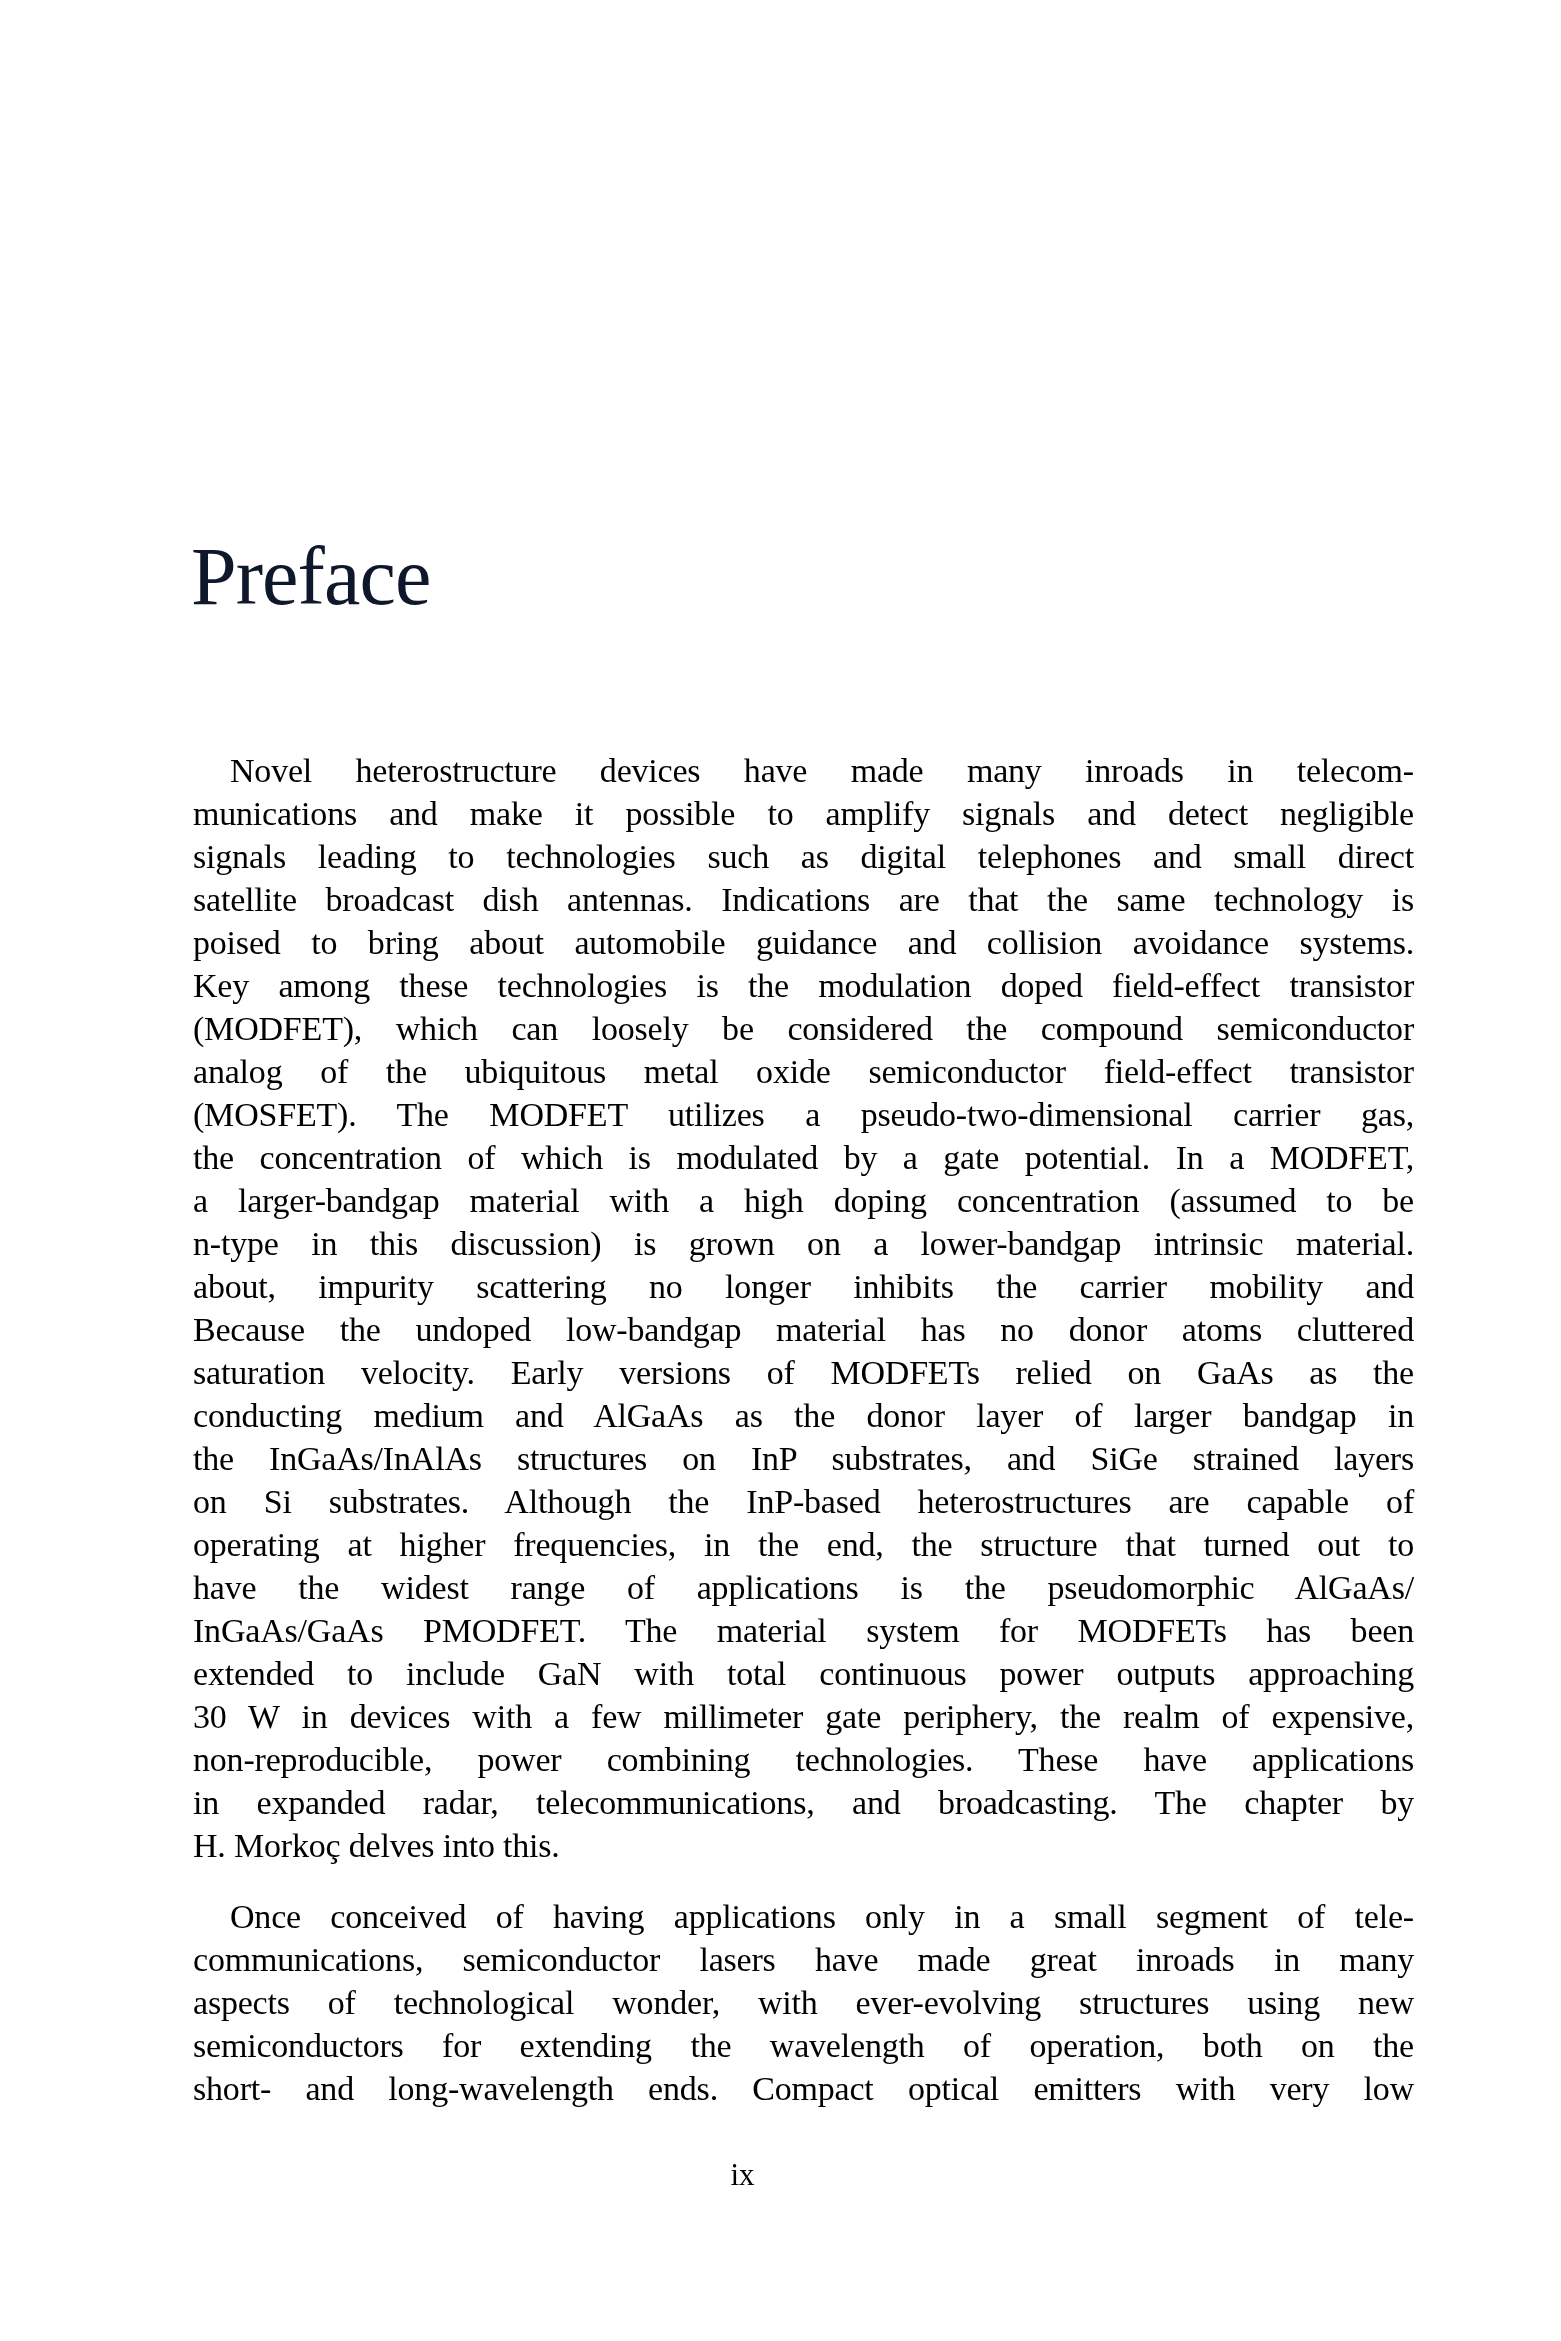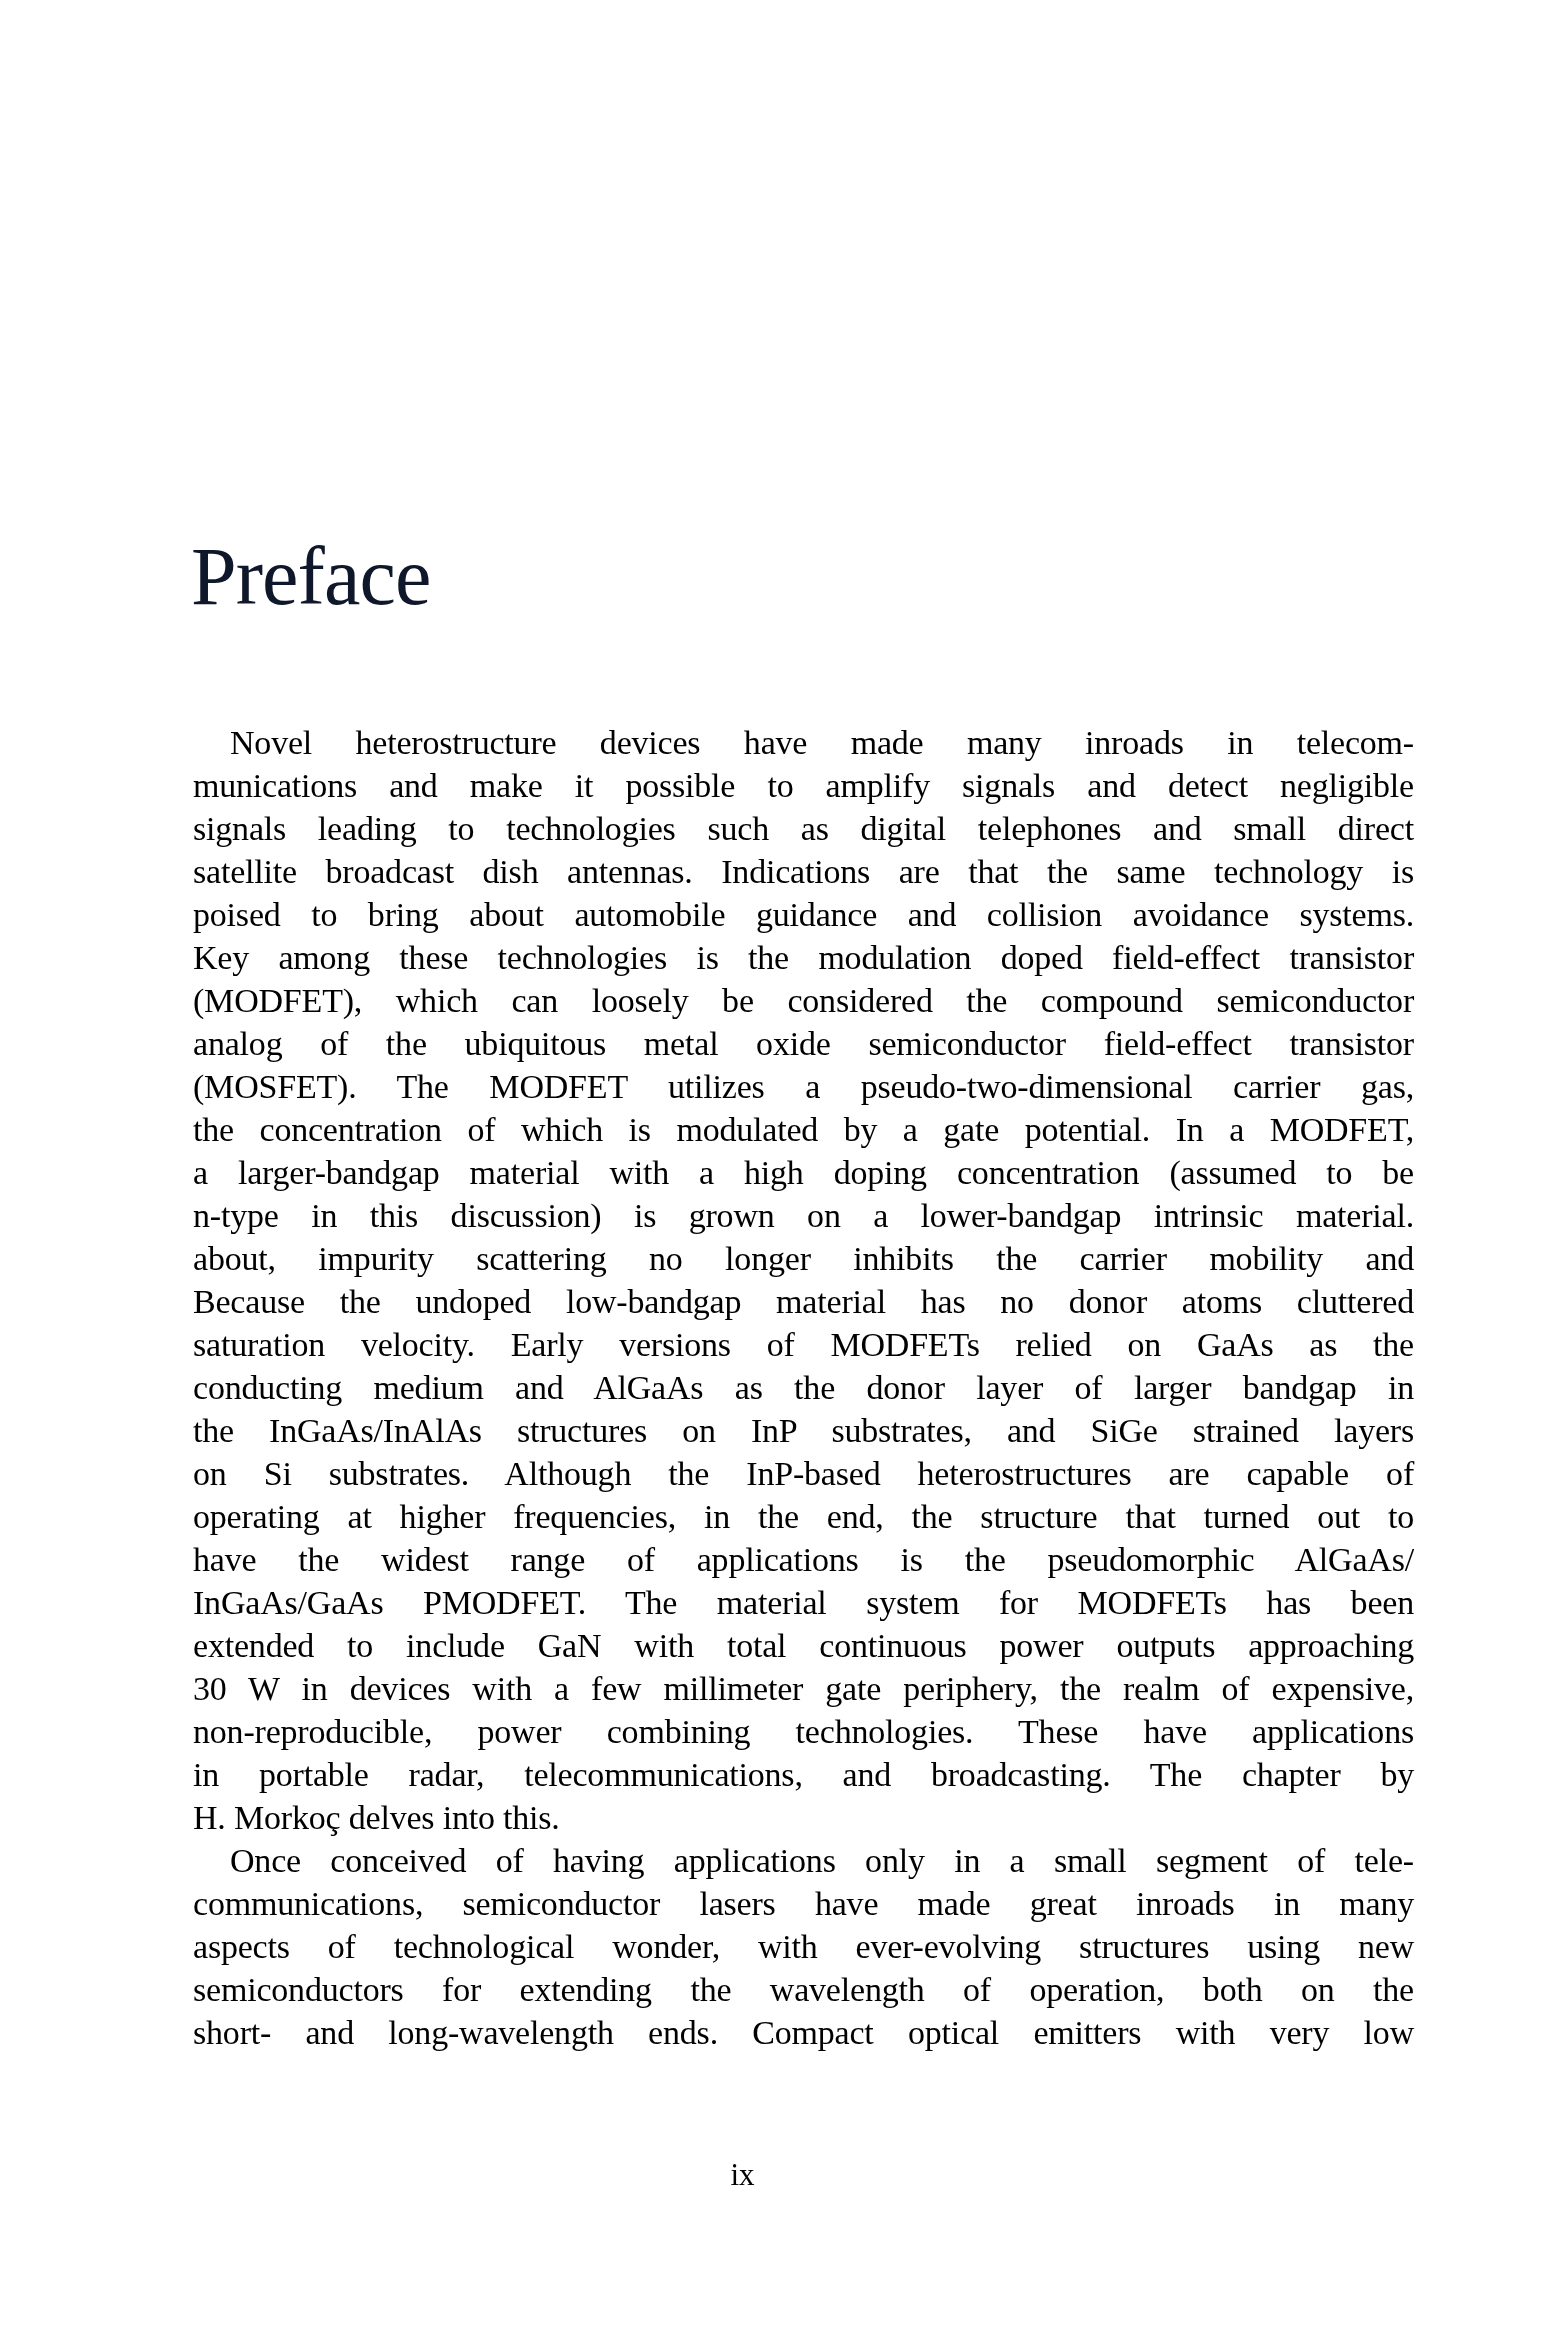--- a/index.html
+++ b/index.html
@@ -38,20 +38,21 @@
     color: #000000;
   }
   .line {
     height: 43px;
     text-align: justify;
     text-align-last: justify;
     white-space: normal;
   }
   .line.first-line {
     text-indent: 37px;
+    margin-top: 28px;
   }
   .line.ragged-last {
     text-align: right;
     text-align-last: left;
   }
   .folio {
     position: absolute;
     left: 0;
     top: 2156px;
     width: 1485px;
@@ -85,21 +86,21 @@
       <div class="line">saturation velocity. Early versions of MODFETs relied on GaAs as the</div>
       <div class="line">conducting medium and AlGaAs as the donor layer of larger bandgap in</div>
       <div class="line">the InGaAs/InAlAs structures on InP substrates, and SiGe strained layers</div>
       <div class="line">on Si substrates. Although the InP-based heterostructures are capable of</div>
       <div class="line">operating at higher frequencies, in the end, the structure that turned out to</div>
       <div class="line">have the widest range of applications is the pseudomorphic AlGaAs/</div>
       <div class="line">InGaAs/GaAs PMODFET. The material system for MODFETs has been</div>
       <div class="line">extended to include GaN with total continuous power outputs approaching</div>
       <div class="line">30 W in devices with a few millimeter gate periphery, the realm of expensive,</div>
       <div class="line">non-reproducible, power combining technologies. These have applications</div>
-      <div class="line">in portable radar, telecommunications, and broadcasting. The chapter by</div>
+      <div class="line">in expanded radar, telecommunications, and broadcasting. The chapter by</div>
       <div class="line ragged-last">H. Morkoç delves into this.</div>
       <div class="line first-line">Once conceived of having applications only in a small segment of tele-</div>
       <div class="line">communications, semiconductor lasers have made great inroads in many</div>
       <div class="line">aspects of technological wonder, with ever-evolving structures using new</div>
       <div class="line">semiconductors for extending the wavelength of operation, both on the</div>
       <div class="line">short- and long-wavelength ends. Compact optical emitters with very low</div>
     </div>
 
   <div class="folio">ix</div>
 </div>

